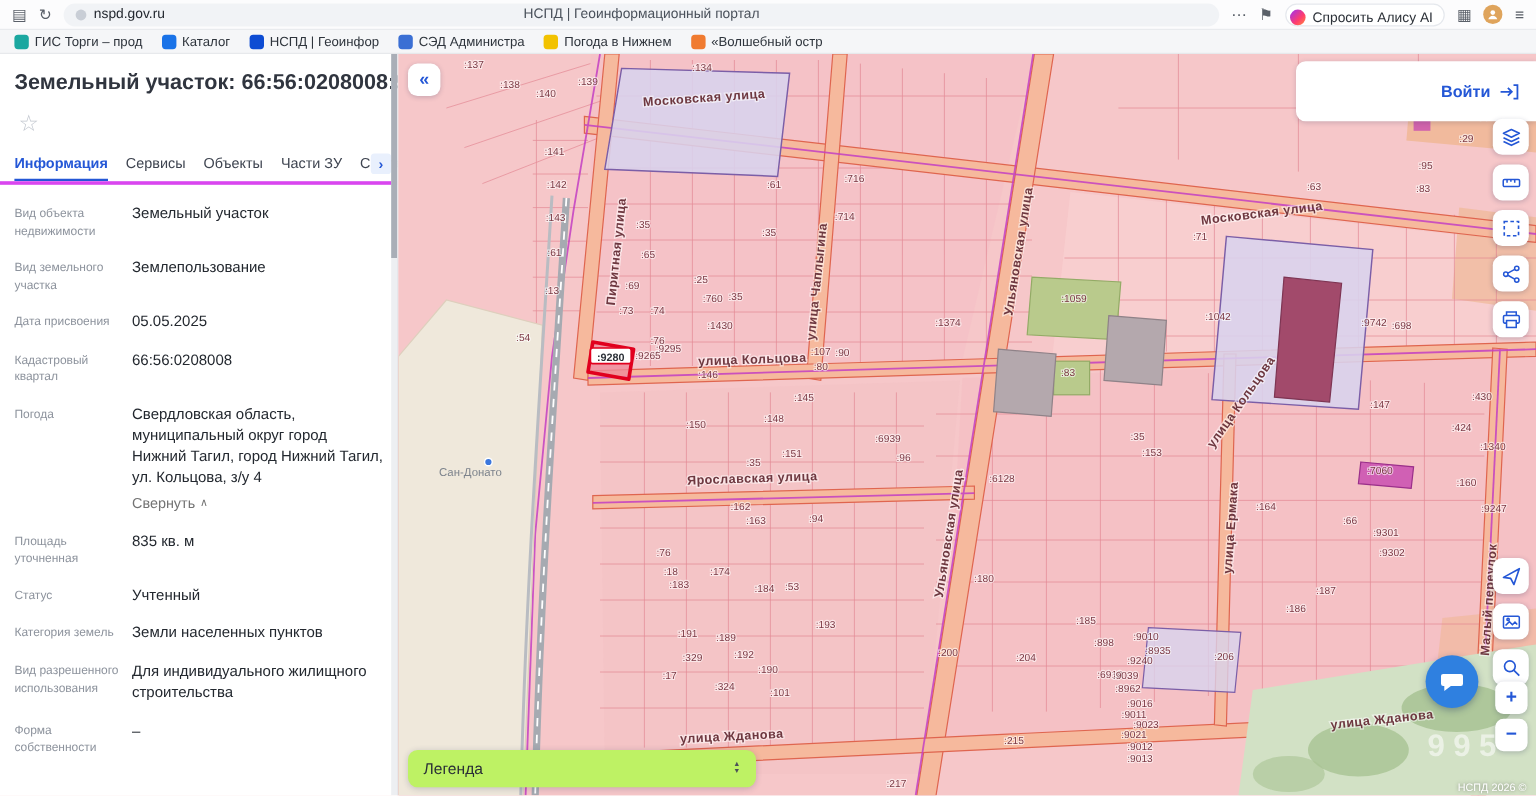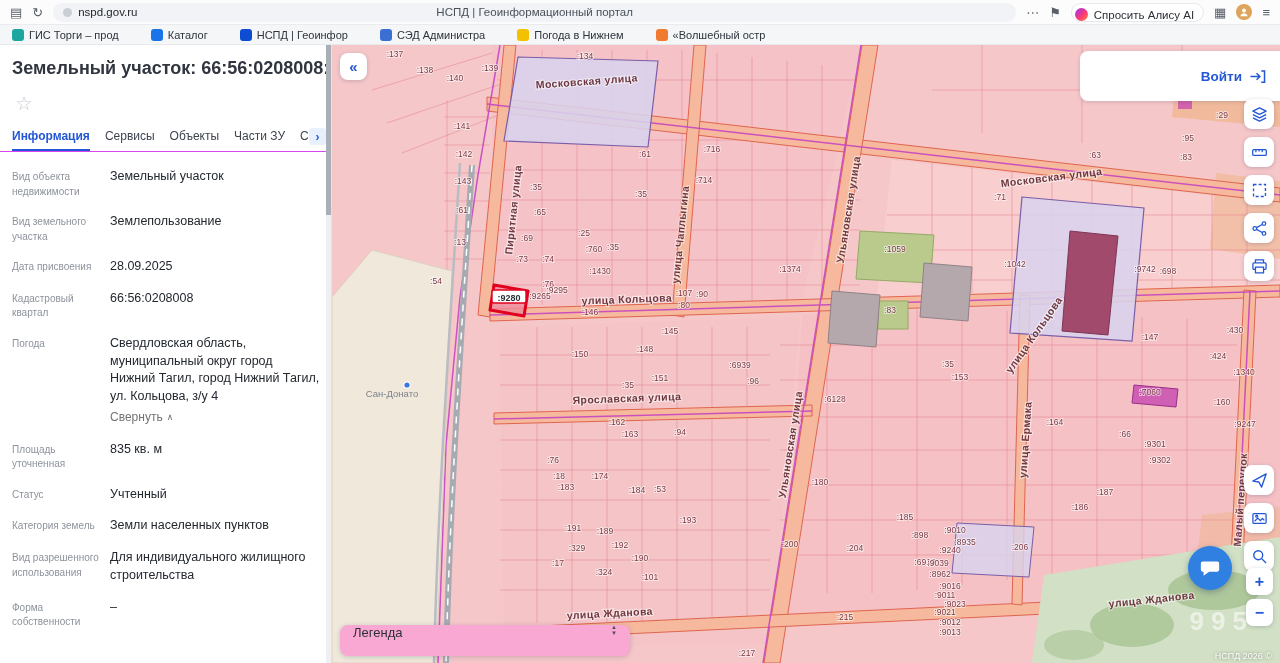--- a/index.html
+++ b/index.html
@@ -16,32 +16,32 @@
   .ptitle{position:absolute;left:120px;right:120px;text-align:center;font-size:11.5px;
     color:#4a515b;white-space:nowrap;overflow:hidden}
   .alice{display:flex;align-items:flex-end;gap:6px;height:19px;border:1px solid #e5e8ed;
     border-radius:10px;padding:0 9px 0 3px;background:#fff;font-size:11.5px;color:#2c3138;white-space:nowrap}
   .orb{width:13px;height:13px;border-radius:50%;flex:none;
     background:linear-gradient(135deg,#9b30f5 0%,#ff3d6e 60%,#ff8a3d 100%)}
   .avatar{width:16px;height:16px;border-radius:50%;background:#dfa45c;display:flex;
     align-items:center;justify-content:center;flex:none}
   .avatar svg{width:12px;height:12px;display:block}
   .bookmarks-bar{height:20px;background:#f5f6f8;border-bottom:1px solid #e7e9ec;display:flex;
-    align-items:center;gap:32px;padding:0 12px;font-size:11px;color:#2e343c;white-space:nowrap;overflow:hidden}
+    align-items:center;gap:16px;padding:0 12px;font-size:11px;color:#2e343c;white-space:nowrap;overflow:hidden}
   .bm{display:flex;align-items:center;gap:5px}
   .fav{width:12px;height:12px;border-radius:3px;flex:none}
   
   .content{display:flex;height:618px}
   
   .panel{width:332px;min-width:332px;background:#fff;position:relative;
     border-right:1px solid #dfe2e6;overflow:hidden}
   .panel-title{margin:13px 14px 0 12px;font-size:18px;font-weight:700;color:#30353f;white-space:nowrap}
   .star{margin:12px 12px 0;font-size:19px;color:#c2c7cf;width:24px;height:24px;
     display:flex;align-items:center;justify-content:center}
-  .tabs{display:flex;gap:15px;margin-top:6px;padding:0 30px 0 12px;border-bottom:1px solid #d946ef;
+  .tabs{display:flex;gap:15px;margin-top:6px;padding:0 30px 0 12px;border-bottom:3px solid #d946ef;
     position:relative;white-space:nowrap;overflow:hidden}
   .tab{font-size:12px;color:#3e4450;padding:8px 0}
   .tab.active{color:#2457d6;box-shadow:inset 0 -2px 0 #2457d6;font-weight:700}
   .tabarrow{position:absolute;right:5px;top:7px;width:17px;height:17px;background:#e9f0fd;
     color:#2457d6;border-radius:3px;display:flex;align-items:center;justify-content:center;
     font-size:12px;font-weight:700}
   .fields{padding:16px 10px 10px 12px}
   .frow{display:flex;margin-bottom:14px}
   .flabel{flex:0 0 98px;font-size:10px;color:#8d939d;line-height:1.45;padding:2px 10px 0 0}
   .fvalue{font-size:12.5px;color:#23282f;line-height:1.42}
@@ -68,22 +68,22 @@
     justify-content:flex-end;gap:7px;padding:0 14px;color:#2457d6;font-size:13.5px;font-weight:700}
   .toolbar-col{position:absolute;right:6px;display:flex;flex-direction:column;gap:8px}
   .toolbar-top{top:54px}
   .toolbar-bottom{top:420px}
   .micon svg{width:17px;height:17px;display:block}
   .chat-btn{position:absolute;right:48px;top:501px;width:44px;height:44px;border-radius:50%;
     background:#2f80e0;box-shadow:0 2px 6px rgba(20,40,90,.35);display:flex;align-items:center;justify-content:center}
   .zoom-col{position:absolute;right:7px;top:523px;display:flex;flex-direction:column;gap:4px}
   .zoombtn{width:27px;height:27px;background:#fff;border-radius:7px;box-shadow:0 1px 4px rgba(30,40,80,.22);
     display:flex;align-items:center;justify-content:center;font-size:16px;font-weight:700;color:#2457d6}
-  .legend-bar{position:absolute;left:8px;bottom:7px;width:290px;height:31px;background:#f9a8d4;border-radius:8px;
-    box-shadow:0 1px 5px rgba(30,40,80,.2);display:flex;justify-content:space-between;
+  .legend-bar{position:absolute;left:8px;bottom:7px;width:290px;height:31px;background:#bef264;border-radius:8px;
+    box-shadow:0 1px 5px rgba(30,40,80,.2);display:flex;align-items:center;justify-content:space-between;
     padding:0 13px;font-size:13px;color:#2b3037}
   .ltog{display:flex;flex-direction:column;font-size:6px;line-height:5px;color:#4b5158;gap:1px;text-align:center}
   .copyright{position:absolute;right:8px;bottom:2px;font-size:9px;color:#fff;text-shadow:0 0 3px rgba(60,60,60,.6)}
   .watermark{position:absolute;right:26px;bottom:26px;font-size:26px;font-weight:700;
     color:rgba(255,255,255,.55);letter-spacing:7px}
 </style>
 <title>НСПД | Геоинформационный портал</title></head>
 <body>
 
 <div class="browser-toolbar">
@@ -156,21 +156,21 @@
         <div class="frow">
           <div class="flabel">Вид объекта недвижимости</div>
           <div class="fvalue">Земельный участок</div>
         </div>
         <div class="frow">
           <div class="flabel">Вид земельного участка</div>
           <div class="fvalue">Землепользование</div>
         </div>
         <div class="frow">
           <div class="flabel">Дата присвоения</div>
-          <div class="fvalue">28.09.2025</div>
+          <div class="fvalue">05.05.2025</div>
         </div>
         <div class="frow">
           <div class="flabel">Кадастровый квартал</div>
           <div class="fvalue">66:56:0208008</div>
         </div>
         <div class="frow">
           <div class="flabel">Погода</div>
           <div class="fvalue">Свердловская область, муниципальный округ город Нижний Тагил, город Нижний Тагил, ул. Кольцова, з/у 4<div><a class="flink">Свернуть<span class="caret">∧</span></a></div></div>
         </div>
         <div class="frow">

